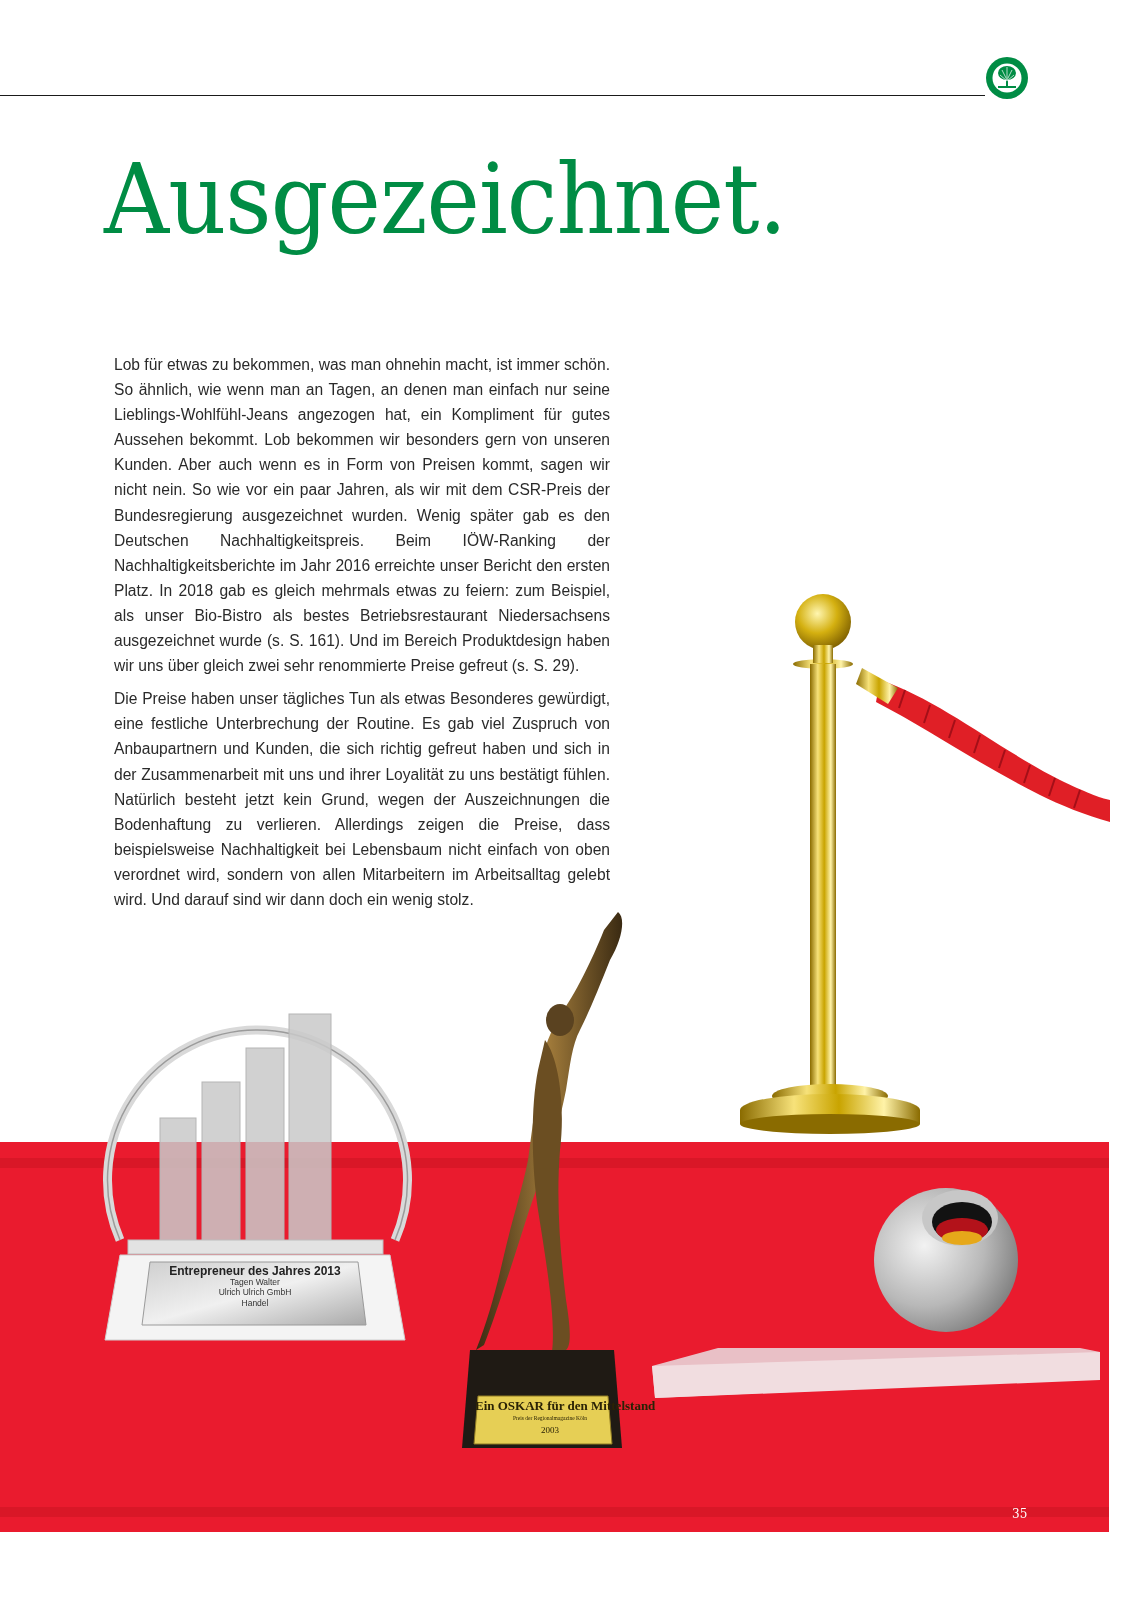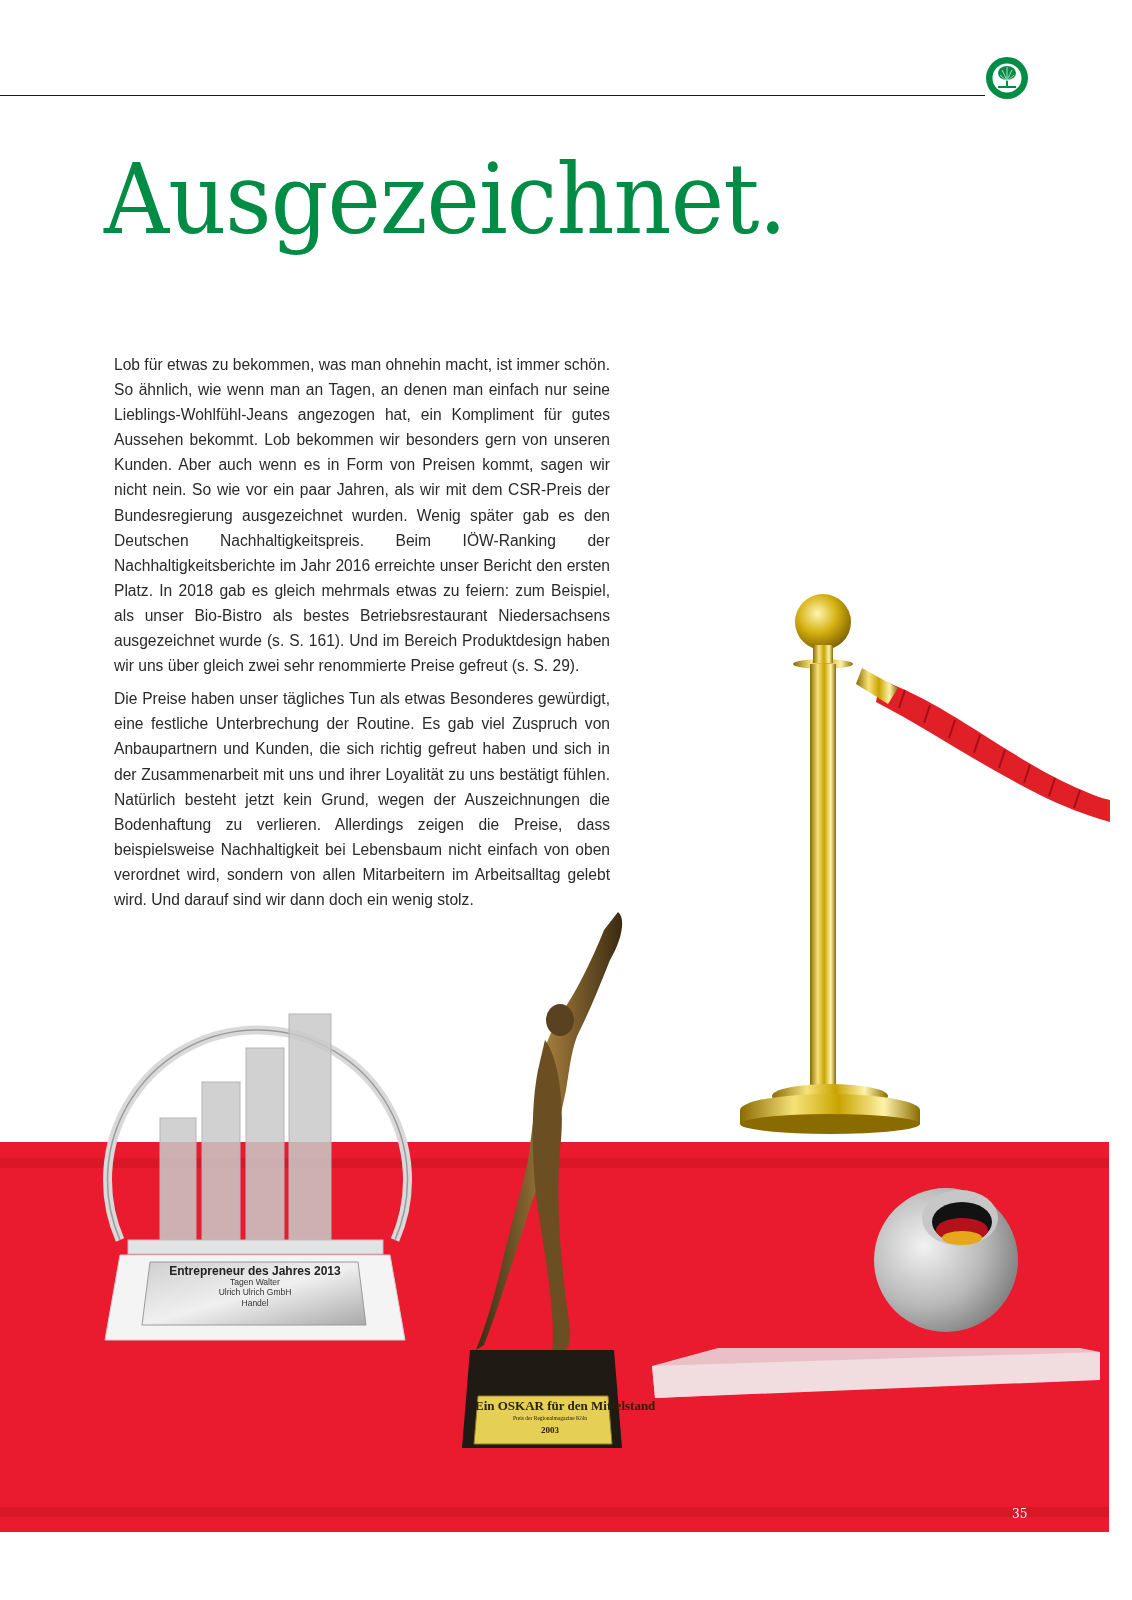--- a/index.html
+++ b/index.html
@@ -11,21 +11,21 @@
   .body-text p { margin:8px; }
   .carpet { position:absolute; left:0; top:1142px; width:1109px; height:390px; background:#ea1b2e; }
   .carpet .band { position:absolute; left:0; width:100%; height:10px; background:#d41626; opacity:.8; }
   .scene { position:absolute; left:0; top:0; width:1132px; height:1600px; pointer-events:none; }
   .plaque-text { position:absolute; text-align:center; white-space:nowrap; }
   .plaque1 { left:150px; top:1266px; width:210px; font-family:"Liberation Sans", sans-serif; font-size:8.5px; color:#333; line-height:10.5px; }
   .plaque1 .l0 { font-weight:bold; font-size:12px; color:#222; }
   .plaque2 { left:475px; top:1400px; width:150px; font-family:"Liberation Serif", serif; font-size:8px; color:#2a2205; line-height:12px; }
   .plaque2 .l0 { font-weight:bold; font-size:13px; }
   .plaque2 .l1 { font-size:5.5px; }
-  .plaque2 .l2 { font-weight:bold; font-size:9px; }
+  .plaque2 .l2 { font-weight:normal; font-size:9px; }
   .page-number { position:absolute; left:1012px; top:1507px; font-family:"DejaVu Serif", serif; font-size:12px; color:#ffffff; }
 </style>
 </head>
 <body>
 
 <div class="header-rule"></div>
 
 <svg class="logo" viewBox="0 0 44 44">
   <circle cx="22" cy="22" r="21" fill="#008c44"></circle>
   <circle cx="22" cy="22" r="14.5" fill="#ffffff"></circle>

